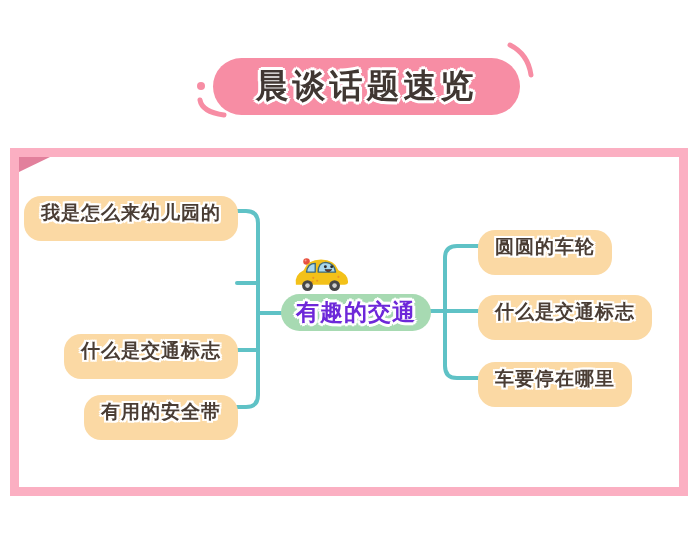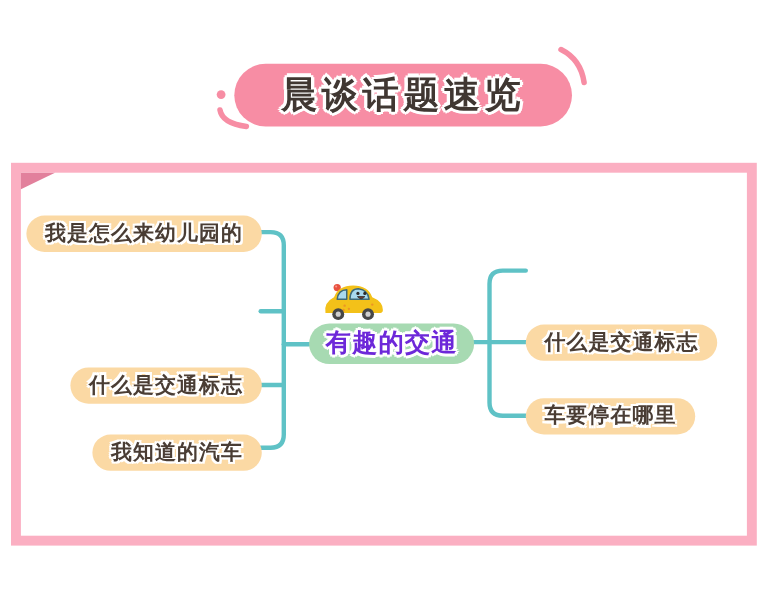--- a/index.html
+++ b/index.html
@@ -37,21 +37,21 @@
   .fold-corner {
     position: absolute; left: 19px; top: 157px; width: 0; height: 0;
     border-top: 15px solid #e2809c; border-right: 31px solid transparent;
   }
 
   
   .lines { position: absolute; left: 0; top: 0; width: 700px; height: 537px; pointer-events: none; }
 
   
   .pill {
-    position: absolute; height: 33px; line-height: 33px; padding: 0 17px;
+    position: absolute; height: 45px; line-height: 33px; padding: 0 17px;
     background: #fbd9a4; border-radius: 17px;
     font-size: 19px; font-weight: bold; color: #4a3d34; letter-spacing: 1px;
     white-space: nowrap;
     text-shadow:
       -2px -2px 0 #fff, 2px -2px 0 #fff, -2px 2px 0 #fff, 2px 2px 0 #fff,
       -2px 0 0 #fff, 2px 0 0 #fff, 0 -2px 0 #fff, 0 2px 0 #fff;
   }
   .pill.left { transform: translateX(-100%); } 
   .center-node {
     position: absolute; left: 281px; top: 294px; height: 37px; line-height: 37px;
@@ -92,22 +92,23 @@
       <path d="M237 350 H258"></path>
       <path d="M258 313 H281"></path>
 
       <path d="M478 246 H457 Q445 246 445 258 V366 Q445 378 457 378 H478"></path>
       <path d="M419 311 H480"></path>
     </g>
   </svg>
 
   <div class="pill left" style="left:238px; top:196px;">我是怎么来幼儿园的</div>
   <div class="pill left" style="left:238px; top:334px;">什么是交通标志</div>
-  <div class="pill left" style="left:238px; top:395px;">我知道的汽车</div>
+  <div class="pill left" style="left:238px; top:395px;">有用的安全带</div>
 
+  <div class="pill" style="left:478px; top:230px;">圆圆的车轮</div>
   <div class="pill" style="left:478px; top:362px;">车要停在哪里</div>
   <div class="pill" style="left:478px; top:295px;">什么是交通标志</div>
 
   <svg class="car" viewBox="0 0 60 40">
 
     <circle cx="14" cy="7" r="3.4" fill="#e8513f"></circle>
     <circle cx="13" cy="6" r="1" fill="#f7998c"></circle>
 
     <path d="M3 31 Q1 21 11 16 Q15 5 29 5 Q43 5 47 16 Q57 20 57 28 Q57 31 53 31 Z" fill="#f3c119"></path>
 

